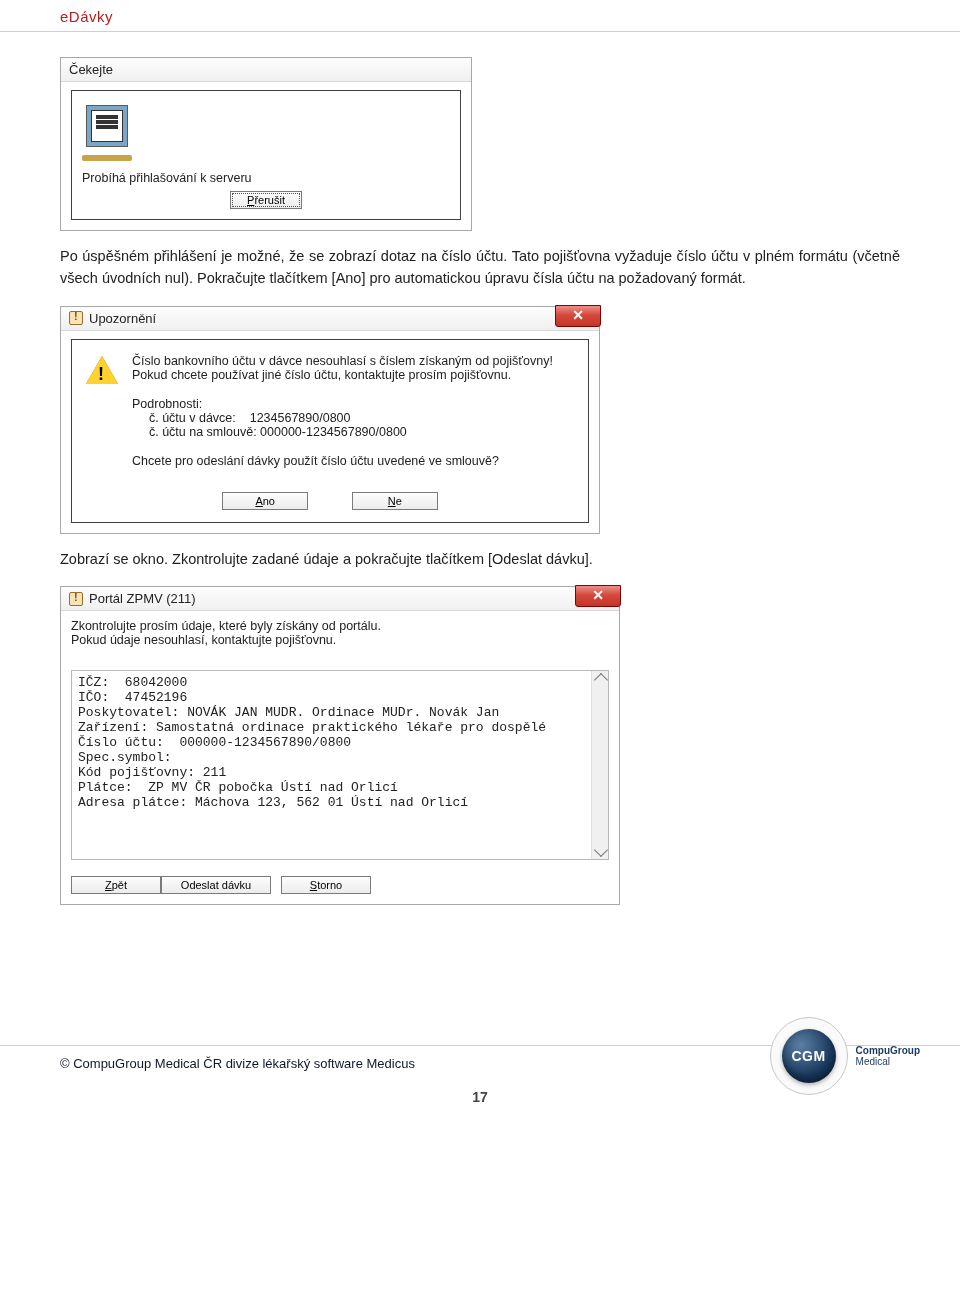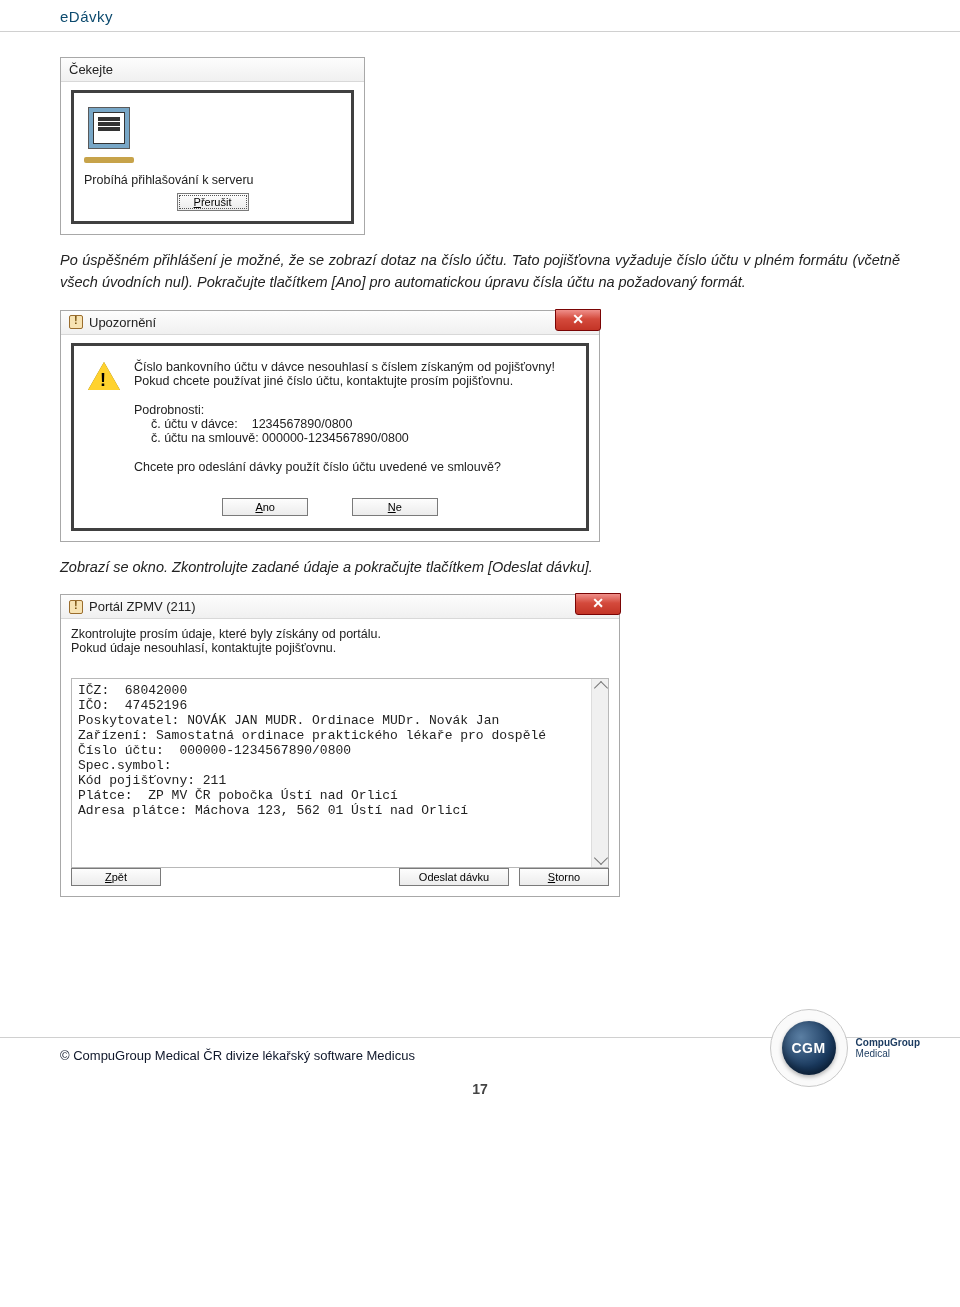--- a/index.html
+++ b/index.html
@@ -9,21 +9,21 @@
     font-size: 13px;
     color: #222;
     background: #fff;
     width: 960px;
   }
   .page {
     padding: 0 60px 30px 60px;
   }
   .doc-header {
     padding: 8px 0 6px 0;
-    color: #0c4a6e;
+    color: #b91c1c;
     font-size: 15px;
     letter-spacing: 0.5px;
   }
   .hr {
     height: 1px;
     background: #d0d0d0;
     margin: 0 -60px 25px -60px;
   }
   
   .win {
@@ -38,21 +38,21 @@
     padding: 4px 8px;
     font-size: 13px;
     display: flex;
     align-items: center;
     gap: 6px;
   }
   .win-body {
     padding: 8px 10px 10px 10px;
   }
   .panel-inset {
-    border: 3px solid #404040;
+    border: 1px solid #404040;
     background: #fff;
     padding: 10px;
   }
   .btn {
     display: inline-block;
     min-width: 72px;
     padding: 2px 10px;
     text-align: center;
     border: 1px solid #7a7a7a;
     background: linear-gradient(#fdfdfd,#ececec);
@@ -66,21 +66,20 @@
   }
   .center-row {
     text-align: center;
     margin-top: 6px;
   }
   .doc-para {
     font-size: 14.5px;
     line-height: 1.55;
     margin: 12px 0 16px 0;
     text-align: justify;
-    font-style: italic;
   }
   
   .close-x {
     position: absolute;
     top: -2px; right: -2px;
     width: 46px; height: 22px;
     border: 1px solid #7a0404;
     border-radius: 0 0 3px 3px;
     background: linear-gradient(#ef8f8a,#d44a3c 45%,#c33426);
     color:#fff;
@@ -167,21 +166,21 @@
     border-left:1px solid #ddd;
   }
   .scroll-v::before, .scroll-v::after {
     content:"";
     position:absolute; left:4px; width:9px; height:9px;
     border: solid #777;
   }
   .scroll-v::before { top:4px; border-width:0 1.5px 1.5px 0; transform:rotate(-135deg);}
   .scroll-v::after { bottom:4px; border-width:0 1.5px 1.5px 0; transform:rotate(45deg);}
   .bottom-btns {
-    display:flex; justify-content:space-between; margin-top:0; gap:8px;
+    display:flex; justify-content:flex-start; margin-top:16px; 
   }
   .bottom-btns .right { display:flex; gap:10px;}
   .bottom-btns .btn { min-width:90px;}
   
   .page-footer {
     margin-top: 140px;
     position: relative;
   }
   .footer-hr { height:1px; background:#d0d0d0; margin:0 -60px 10px -60px;}
   .footer-text { color:#0f172a; font-size:13px;}
@@ -212,21 +211,21 @@
   }
 </style>
 </head>
 <body>
 
 <div class="page">
 
   <div class="doc-header">eDávky</div>
   <div class="hr"></div>
 
-  <div class="win" style="width:305px">
+  <div class="win" style="width:412px">
     <div class="win-title">Čekejte</div>
     <div class="win-body">
       <div class="panel-inset">
         <div>
           <div class="wait-icon"></div>
           <div class="wait-base"></div>
         </div>
         <div class="wait-status">Probíhá přihlašování k serveru</div>
         <div class="center-row">
           <span class="btn btn-dotted"><span class="underline-letter">P</span><span>řerušit</span></span>

